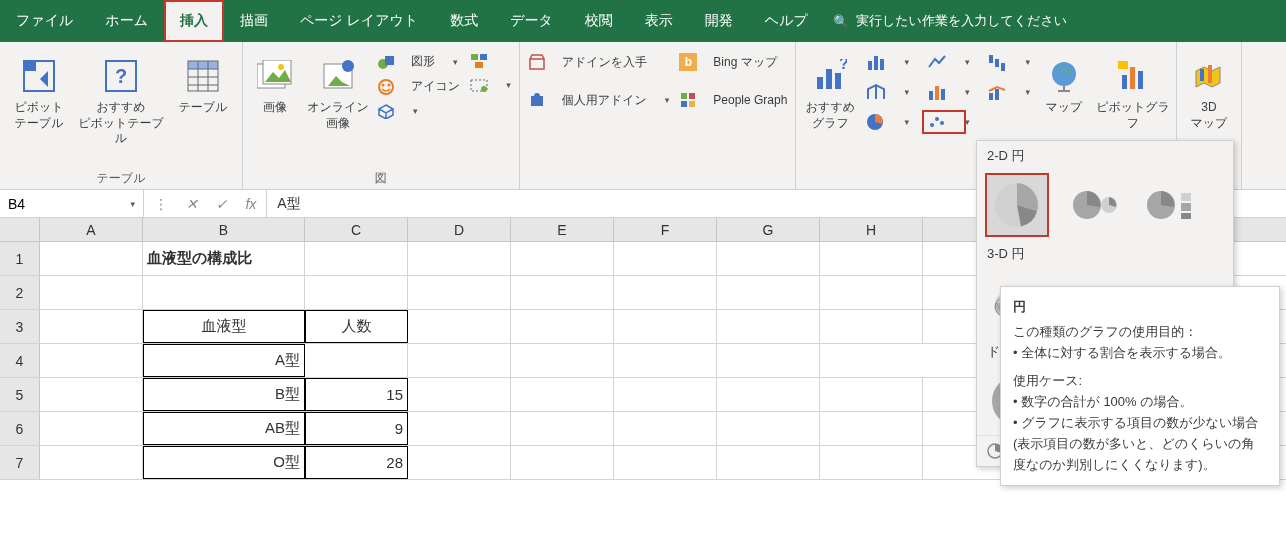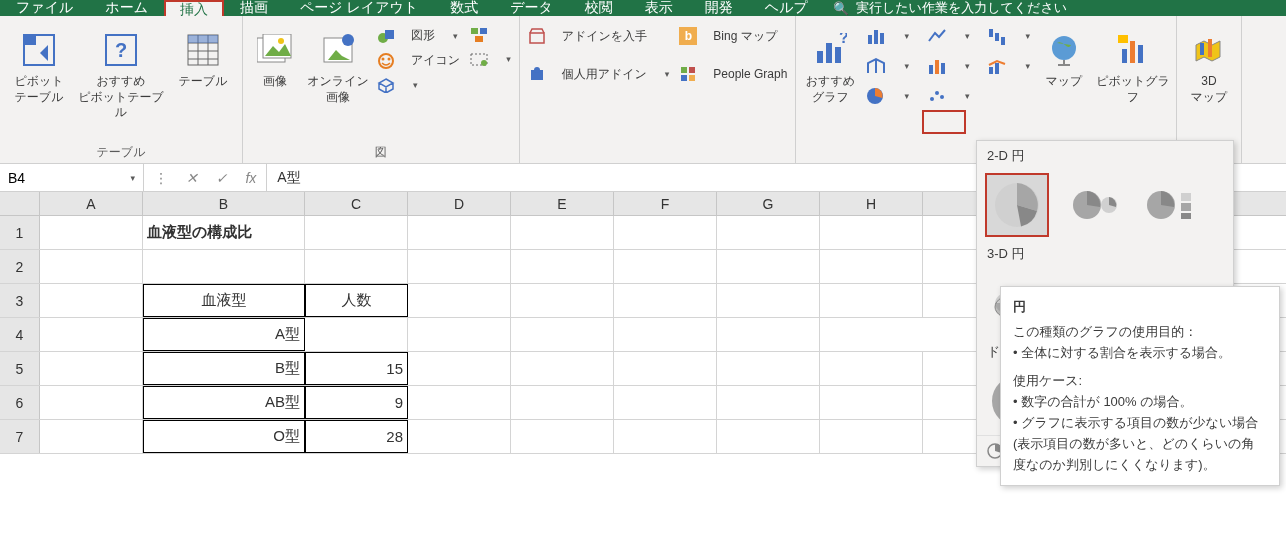--- a/index.html
+++ b/index.html
@@ -1,21 +1,21 @@
 <!DOCTYPE html>
 <html><head>
   <meta charset="utf-8">
   <style>
     * { margin: 0; padding: 0; box-sizing: border-box; font-family: 'Yu Gothic UI', 'Meiryo', sans-serif; }
     body { width: 1286px; height: 553px; background: #fff; overflow: hidden; position: relative; }
 
     
-    .menubar { display: flex; background: #217346; color: #fff; height: 16px; align-items: stretch; font-size: 14px; }
+    .menubar { display: flex; background: #217346; color: #fff; height: 42px; align-items: stretch; font-size: 14px; }
     .menu-item { padding: 0 16px; display: flex; align-items: center; cursor: pointer; }
-    .menu-item.active { background: #f3f2f1; color: #217346; border: 2px solid #c0392b; padding: 8px 14px; }
+    .menu-item.active { background: #f3f2f1; color: #217346; border: 2px solid #c0392b; padding: 8px 14px; font-weight: bold; }
     .tell-me { display: flex; align-items: center; padding: 0 10px; font-size: 13px; gap: 6px; }
 
     
     .ribbon { display: flex; background: #f3f2f1; height: 148px; border-bottom: 1px solid #d0d0d0; position: relative; }
     .ribbon-group { display: flex; flex-direction: column; border-right: 1px solid #d0d0d0; padding: 4px 4px 0 4px; }
     .ribbon-group-body { flex: 1; display: flex; align-items: flex-start; gap: 2px; padding-top: 4px; }
     .ribbon-group-label { text-align: center; font-size: 12px; color: #5a5a5a; height: 22px; display: flex; align-items: center; justify-content: center; gap: 4px; }
     .ribbon-btn-big { display: flex; flex-direction: column; align-items: center; width: 70px; text-align: center; padding: 2px; cursor: pointer; }
     .ribbon-btn-big .icon-box { height: 48px; display: flex; align-items: center; justify-content: center; }
     .ribbon-btn-big .label { font-size: 12px; color: #3b3b3b; line-height: 1.3; }

